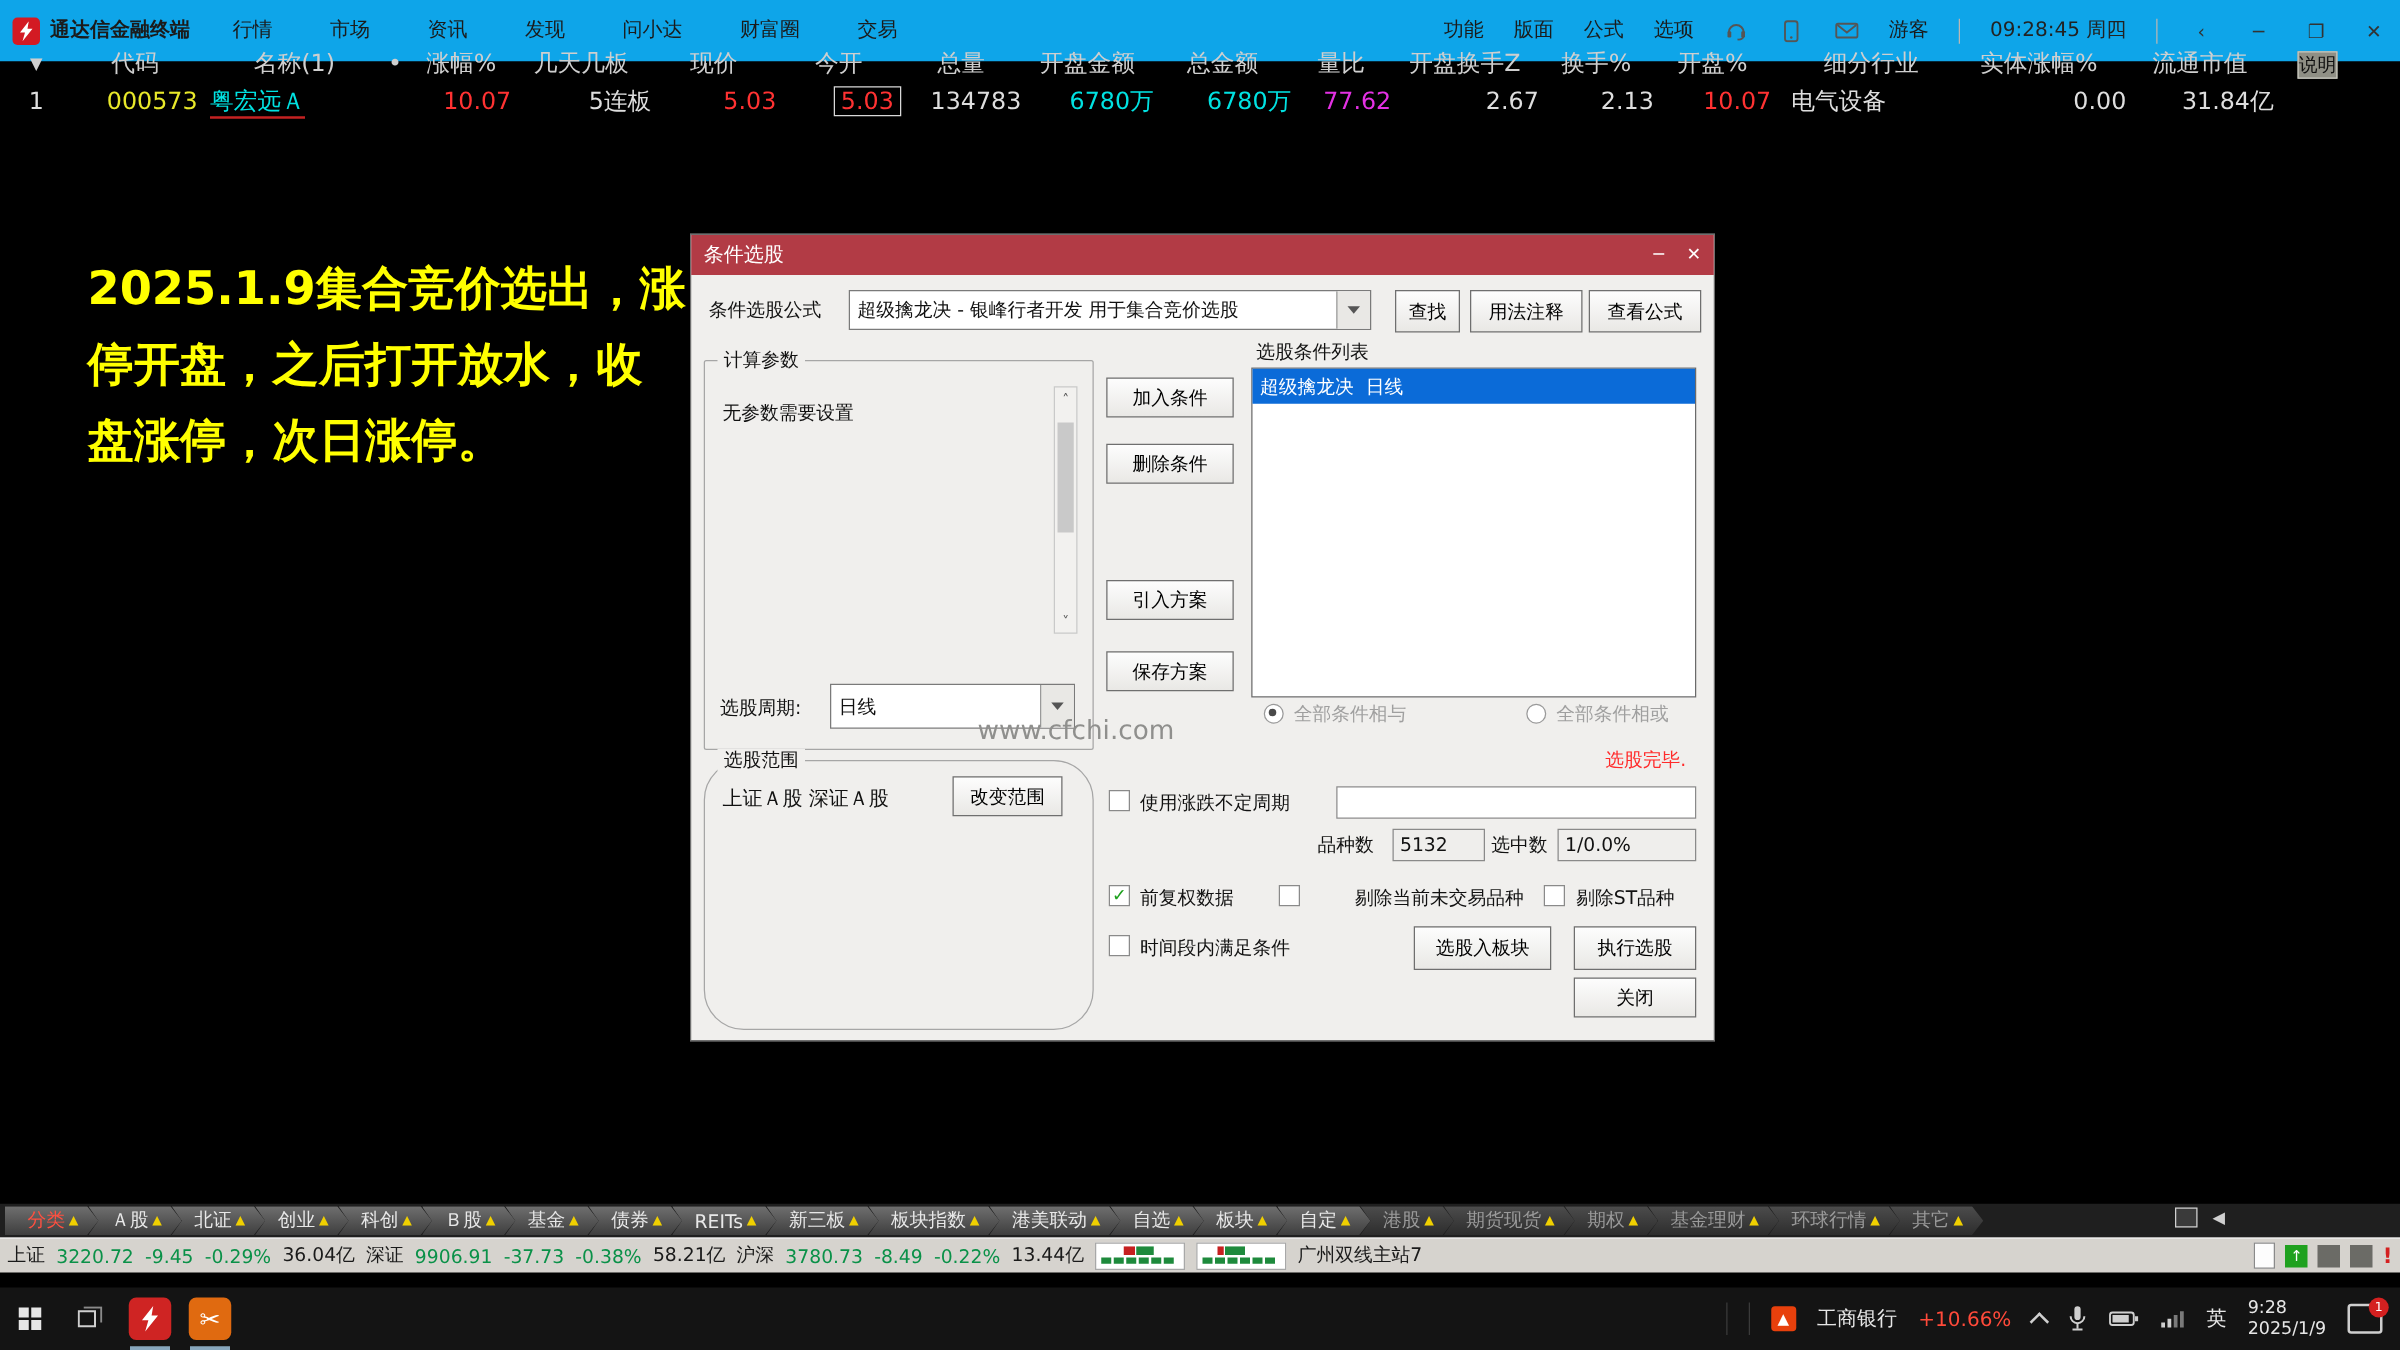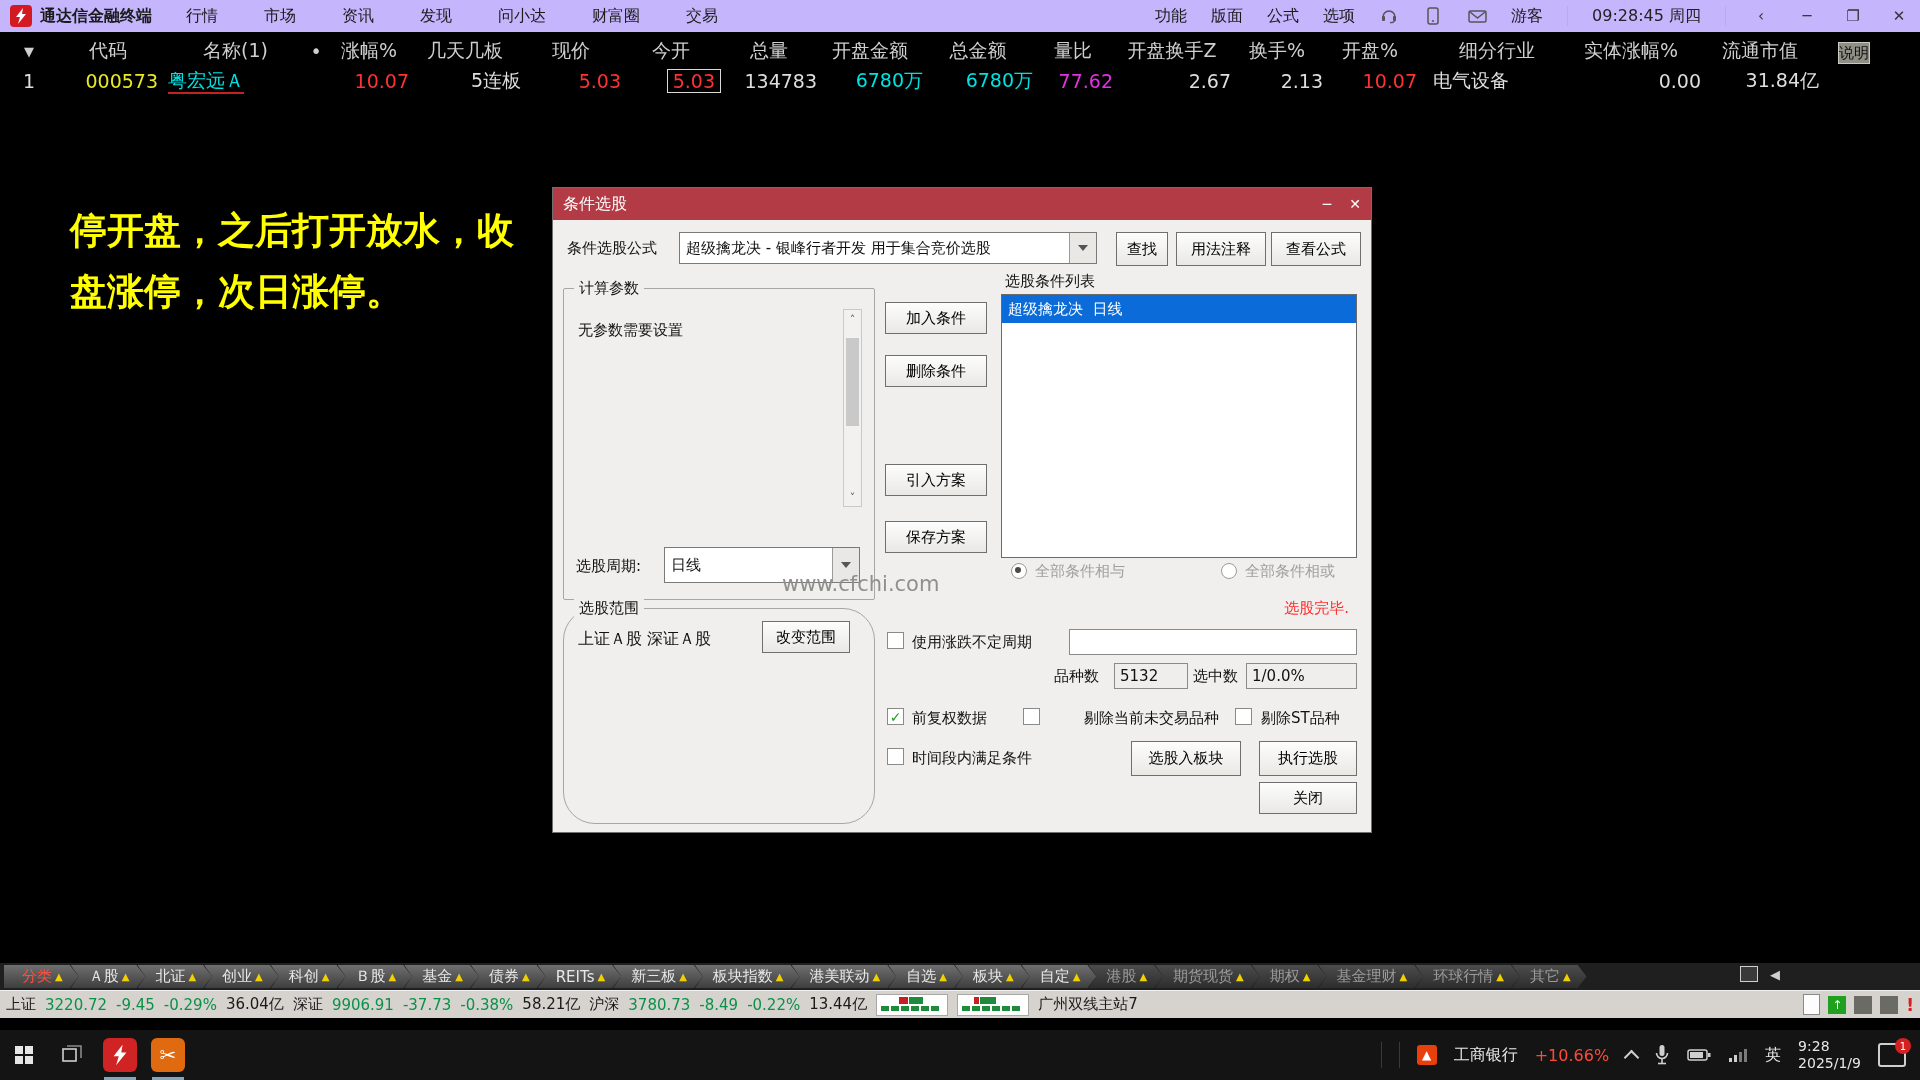--- a/index.html
+++ b/index.html
@@ -1,19 +1,19 @@
 <!DOCTYPE html>
 <html><head>
 <meta charset="utf-8">
 <style>
   html,body{margin:0;padding:0;background:#000;}
   .screen{position:relative;width:1920px;height:1080px;overflow:hidden;background:#000;
           font-family:"DejaVu Sans","Liberation Sans",sans-serif;-webkit-font-smoothing:antialiased;}
   
-  .titlebar{position:absolute;top:0;left:0;width:1920px;height:32px;background:#c4b5fd;
+  .titlebar{position:absolute;top:0;left:0;width:1920px;height:49px;background:#0ea5e9;
             display:flex;align-items:center;padding:16px 10px;box-sizing:border-box;color:#1b1b1b;font-size:16px;}
   .logo{width:22px;height:22px;background:#d31a23;border-radius:4px;display:flex;align-items:center;justify-content:center;margin-right:8px;flex:0 0 auto;}
   .appname{font-weight:700;margin-right:34px;white-space:nowrap;}
   .menus{display:flex;gap:46px;}
   .menu-item{cursor:default;white-space:nowrap;}
   .tb-right{margin-left:auto;display:flex;align-items:center;gap:24px;}
   .tb-ico{width:20px;height:20px;display:flex;align-items:center;justify-content:center;}
   .tb-sep{width:1px;height:20px;background:#b9b7b4;}
   .clock{color:#222;}
   .winbtn{font-size:15px;color:#333;width:22px;text-align:center;}
@@ -217,20 +217,21 @@
       <span class="cell c-turn t-white">2.13</span>
       <span class="cell c-opct t-red">10.07</span>
       <span class="cell c-ind t-white">电气设备</span>
       <span class="cell c-body t-white">0.00</span>
       <span class="cell c-cap t-white">31.84亿</span>
       <span class="cell c-badge"></span>
     </div>
   </div>
 
   <div class="annotation">
+    <div>2025.1.9集合竞价选出，涨</div>
     <div>停开盘，之后打开放水，收</div>
     <div>盘涨停，次日涨停。</div>
   </div>
 
   <div class="watermark">www.cfchi.com</div>
 
   <div class="dialog">
     <div class="dlg-title">
       <span>条件选股</span>
     </div>

